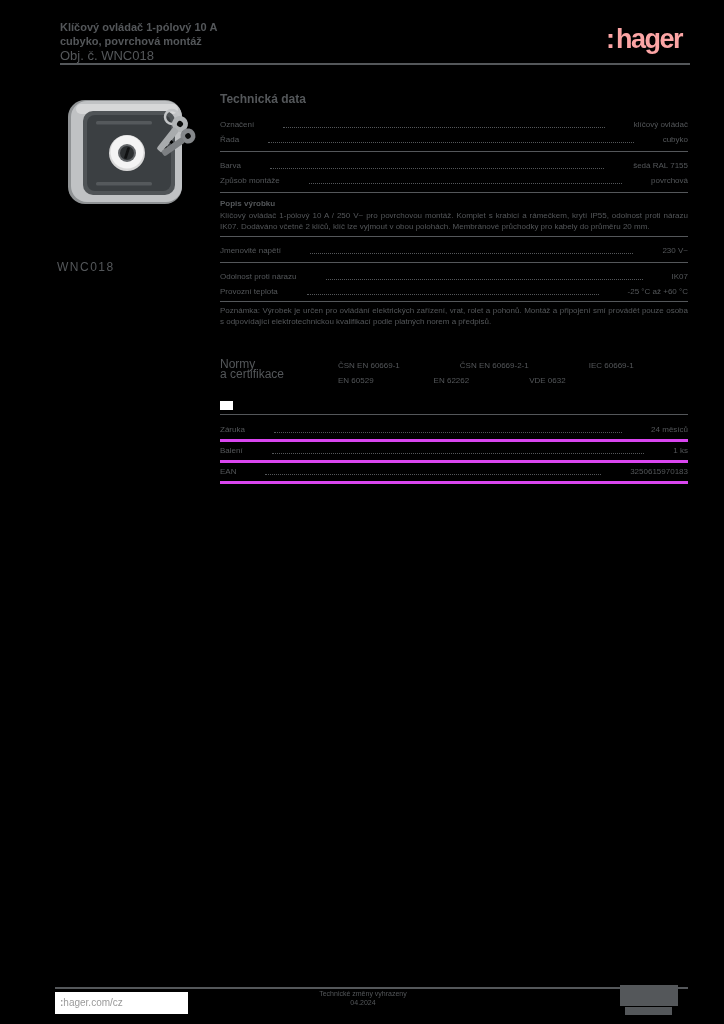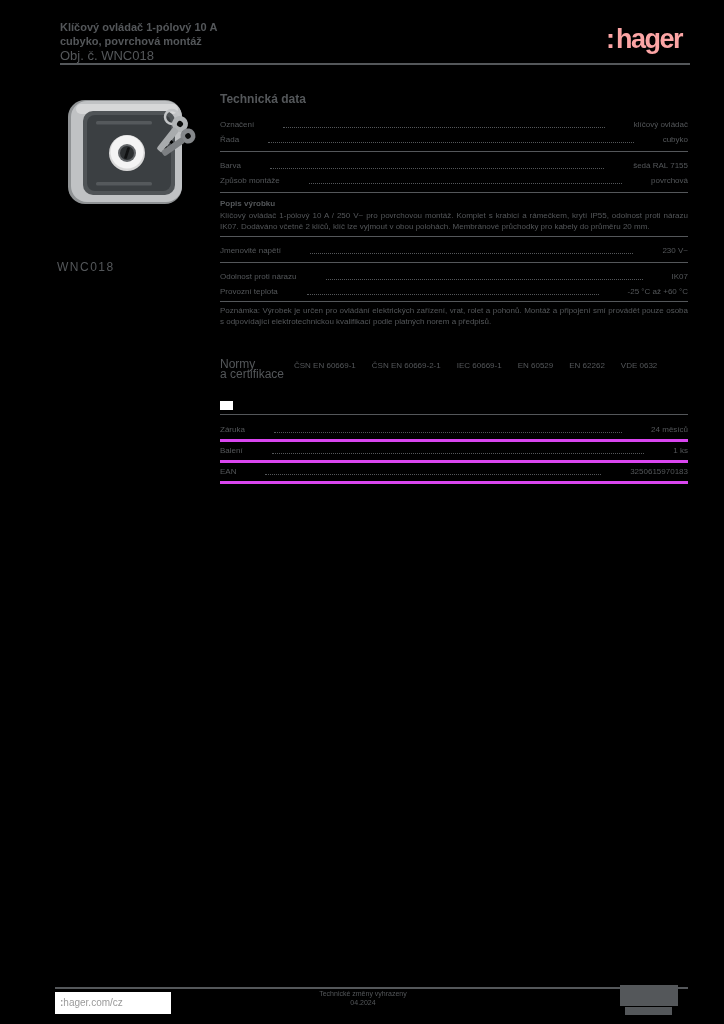--- a/index.html
+++ b/index.html
@@ -27,25 +27,25 @@
   .hr{border:0;border-top:1px solid #54575a;margin:4px 0 6px 0;}
   .thin-hr{border:0;border-top:1px solid #54575a;margin:2px 0 4px 0;}
   .desc-label{font-size:8px;font-weight:bold;margin:6px 0 3px 0;}
   .para{font-size:8px;line-height:10.5px;text-align:justify;margin:0 0 4px 0;}
   .gap{height:26px;}
   .standards-sec{display:flex;margin-top:2px;}
   .standards-left{width:74px;font-size:12px;line-height:10px;position:relative;}
   .cert-mark{width:13px;height:9px;background:#ffffff;margin-top:22px;}
   .standards-list{flex:1;display:flex;flex-wrap:wrap;gap:5px 16px;font-size:8px;
                   line-height:10px;align-content:flex-start;padding-top:2px;}
-  .standards-list span{white-space:nowrap;}
+  .standards-list span{white-space:nowrap;margin-left:44px;}
   .bottom-rows .spec-row{border-bottom:3px solid #d946ef;padding:3px 0 4px 0;}
   
   .ftr-rule{position:absolute;left:55px;top:987px;width:633px;height:2px;background:#54575a;}
-  .ftr-site{position:absolute;left:55px;top:992px;width:116px;height:22px;background:#ffffff;
+  .ftr-site{position:absolute;left:55px;top:992px;width:133px;height:22px;background:#ffffff;
             color:#9a9a9a;font-size:10px;line-height:22px;padding-left:5px;box-sizing:border-box;
             white-space:nowrap;}
   .ftr-site .mark{color:#9a9a9a;font-weight:bold;}
   .ftr-note{position:absolute;left:300px;top:989px;width:126px;text-align:center;
             font-size:7px;line-height:9px;}
   .ftr-badge1{position:absolute;left:620px;top:985px;width:58px;height:21px;background:#54575a;}
   .ftr-badge2{position:absolute;left:625px;top:1007px;width:47px;height:8px;background:#54575a;}
 </style>
 </head>
 <body>

